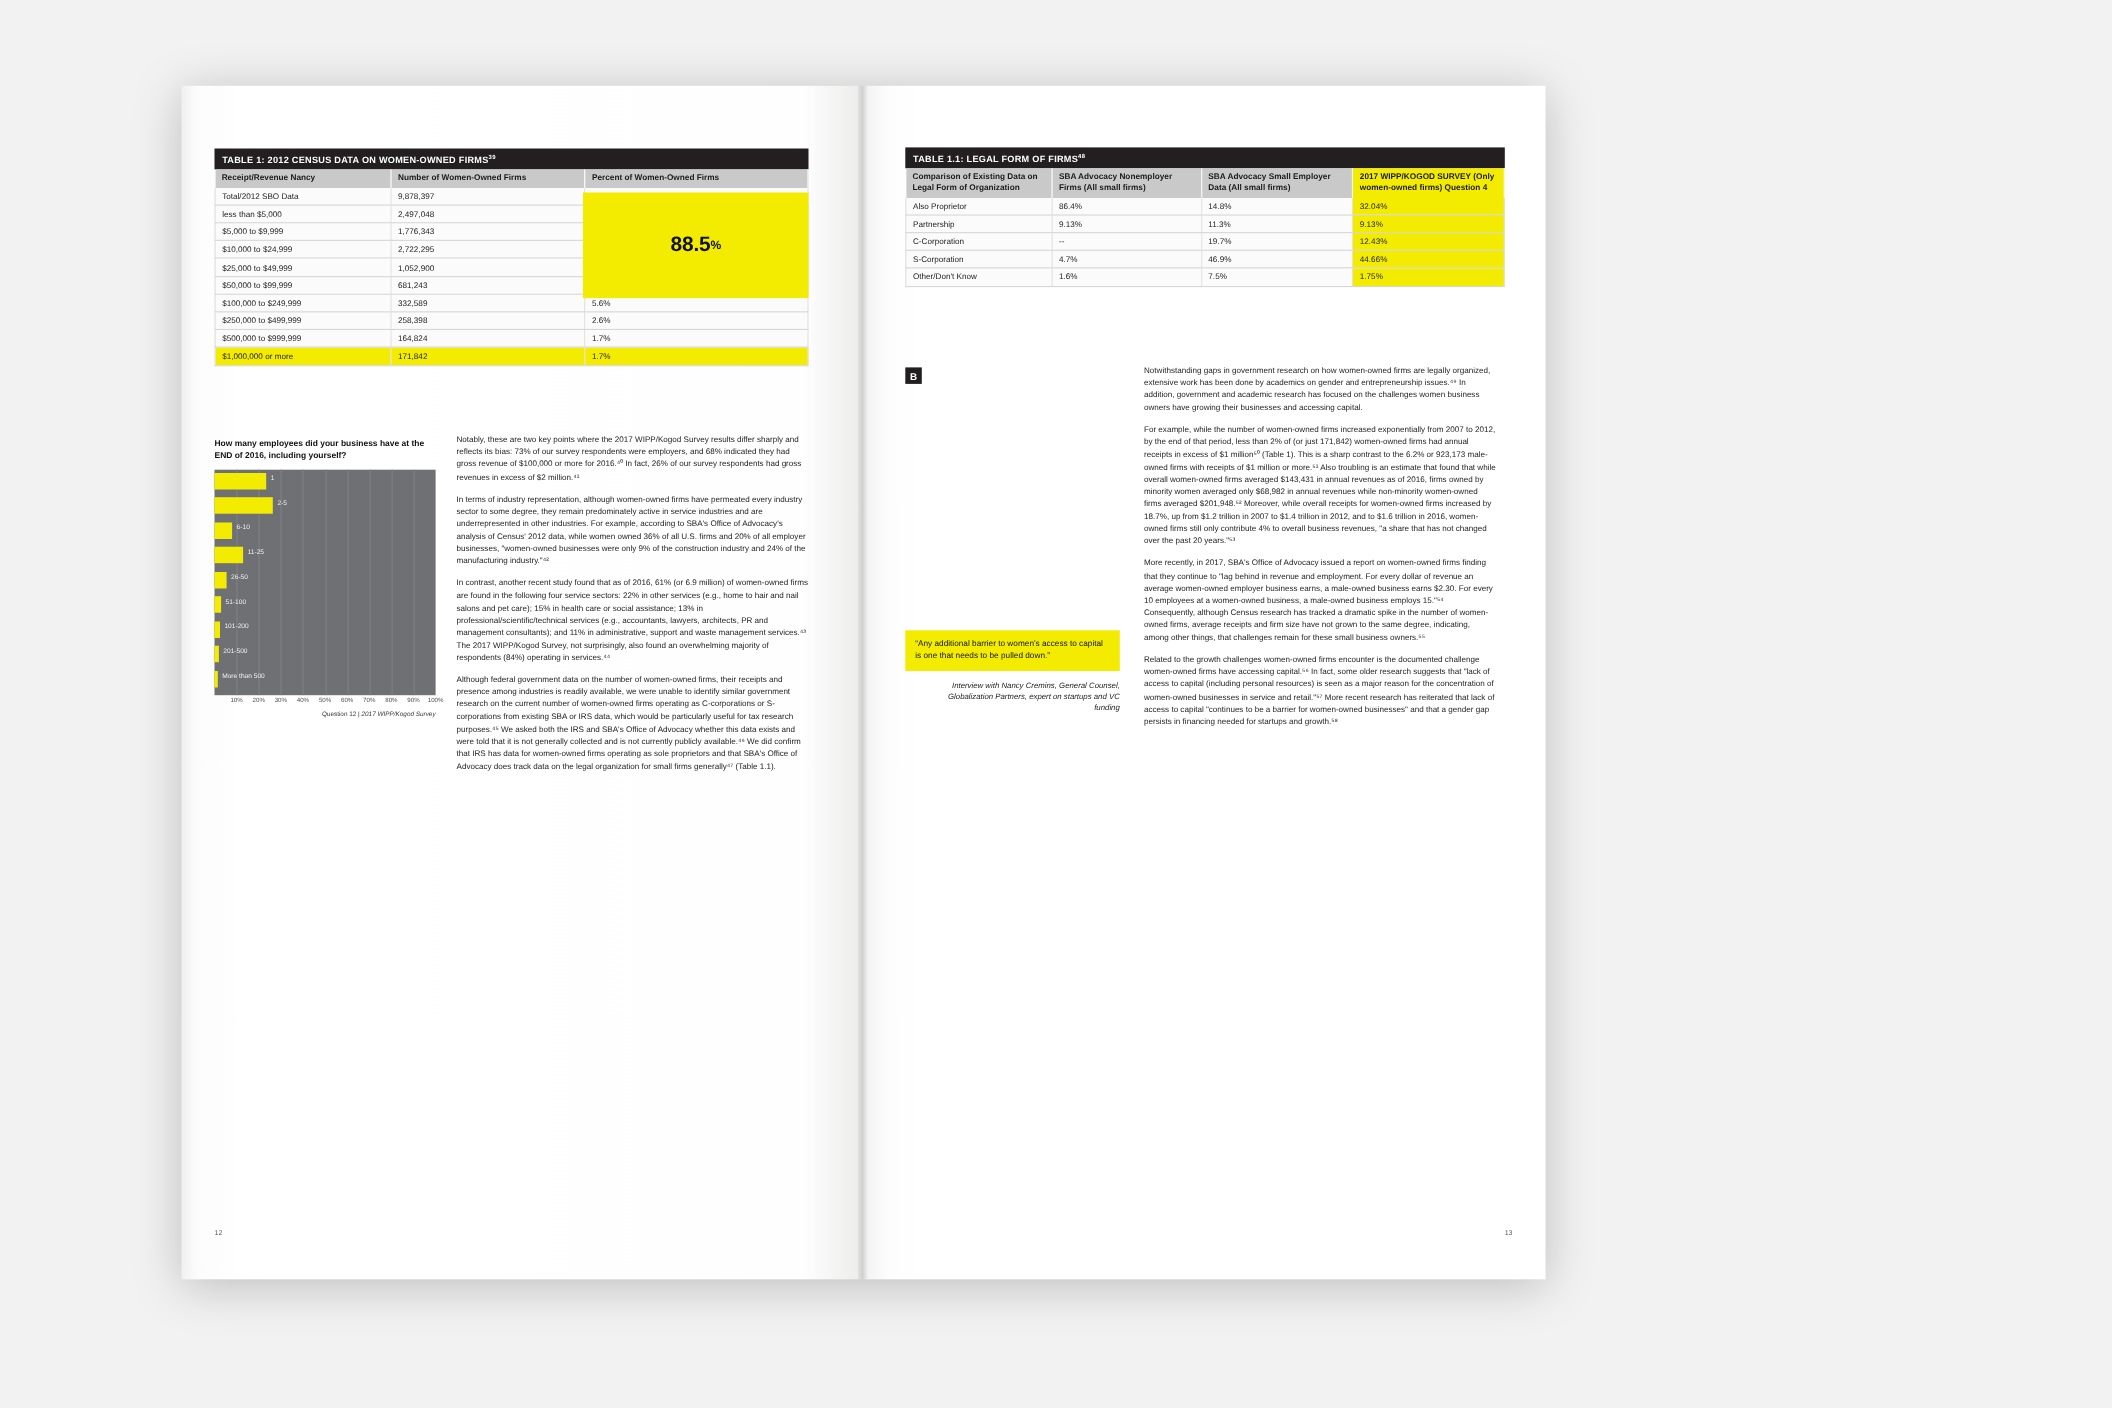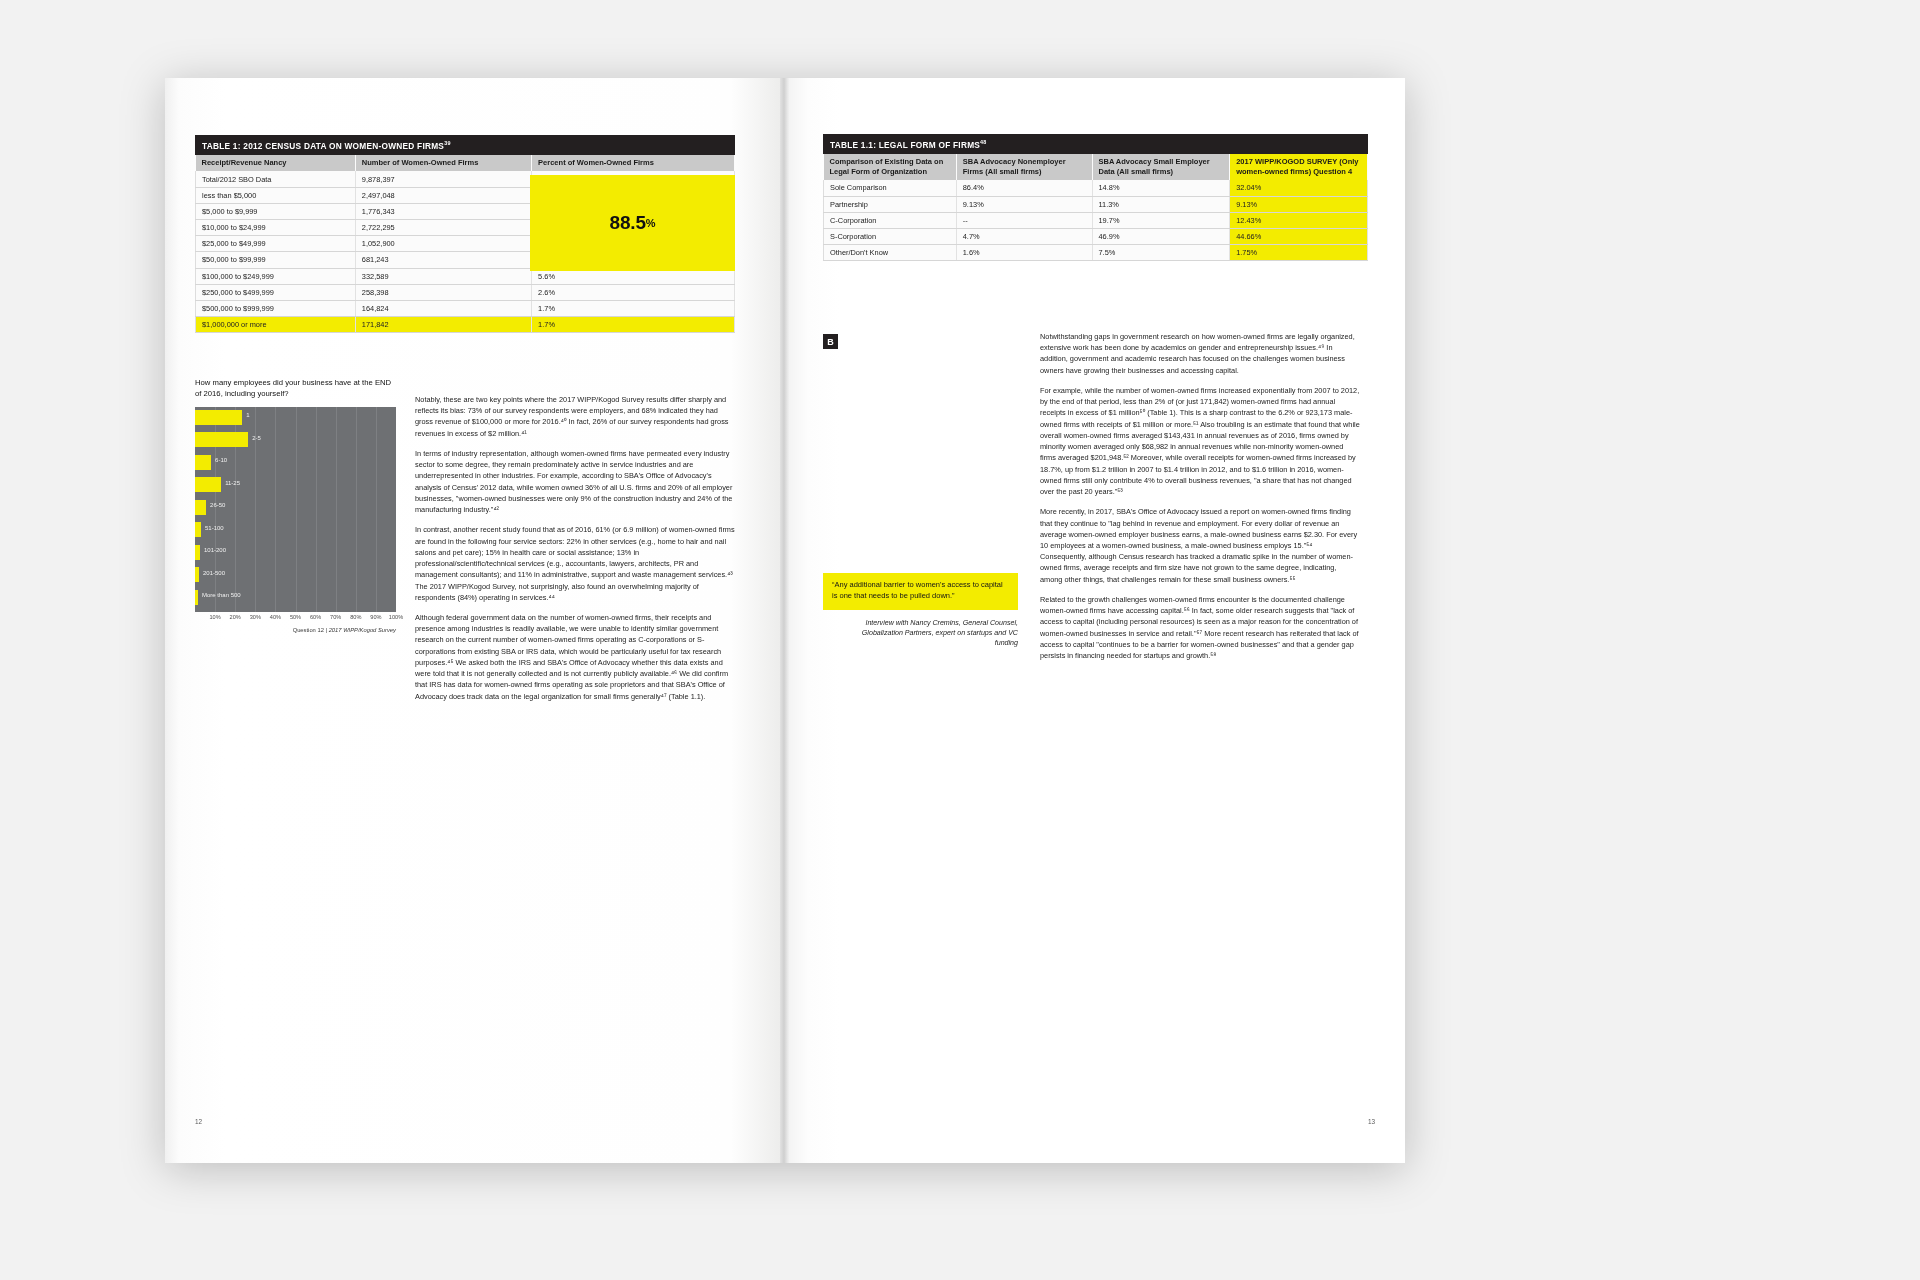--- a/index.html
+++ b/index.html
@@ -72,22 +72,23 @@
   .t11-col1 { width: 133px; }
   .t11-col2 { width: 136px; }
   .t11-col3 { width: 138px; }
   .t11-col4 { width: 138px; }
 
   
   .col-text { font-size: 7.35px; line-height: 1.53; color: #1d1d1d; text-align: left; }
   .col-text p { margin-bottom: 9px; }
 
   .chart-head {
-    font-size: 7.7px; font-weight: normal; color: #111; line-height: 1.4;
+    font-size: 7.7px; font-weight: bold; color: #111; line-height: 1.4;
     margin-bottom: 7px;
+    margin-top: 20px;
   }
 
   
   .chart-area {
     position: relative; width: 201px; height: 205px;
     background: #6e7073;
   }
   .grid-line {
     position: absolute; top: 0; bottom: 0; width: 1px; background: #7e8083;
   }
@@ -298,21 +299,21 @@
         <thead>
           <tr>
             <th class="t11-col1">Comparison of Existing Data on Legal Form of Organization</th>
             <th class="t11-col2">SBA Advocacy Nonemployer Firms (All small firms)</th>
             <th class="t11-col3">SBA Advocacy Small Employer Data (All small firms)</th>
             <th class="t11-col4 hl">2017 WIPP/KOGOD SURVEY (Only women-owned firms) Question 4</th>
           </tr>
         </thead>
         <tbody id="t11-body">
             <tr>
-              <td class="t11-col1">Sole Comparison</td>
+              <td class="t11-col1">Also Proprietor</td>
               <td class="t11-col2">86.4%</td>
               <td class="t11-col3">14.8%</td>
               <td class="t11-col4 hl">32.04%</td>
             </tr>
             <tr>
               <td class="t11-col1">Partnership</td>
               <td class="t11-col2">9.13%</td>
               <td class="t11-col3">11.3%</td>
               <td class="t11-col4 hl">9.13%</td>
             </tr>

